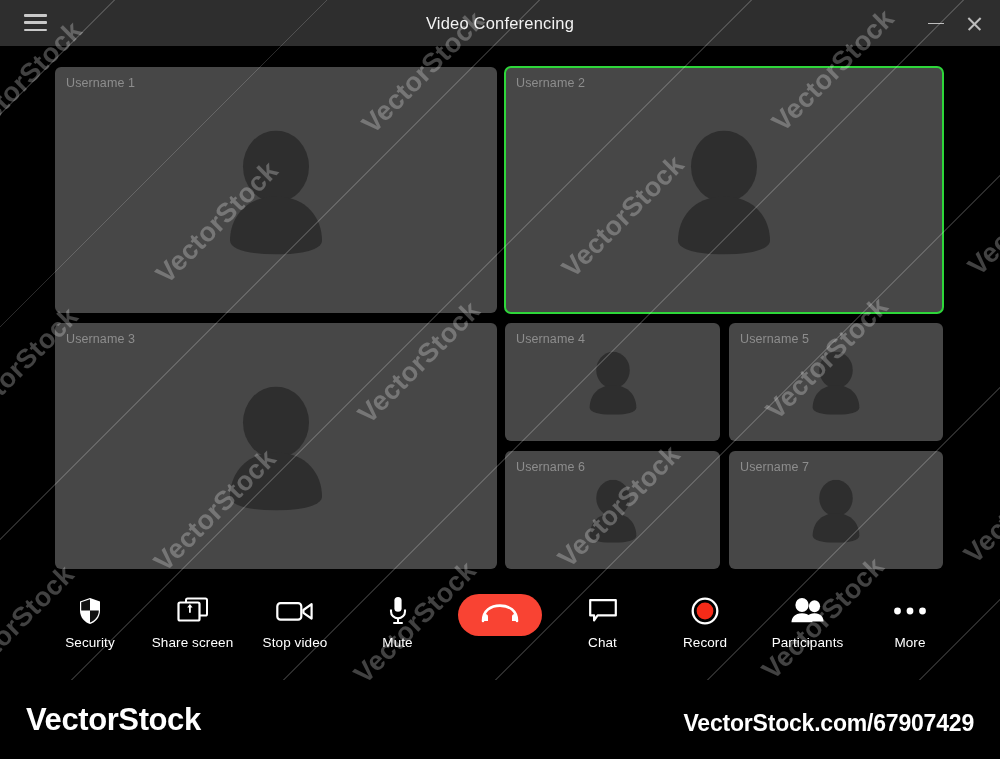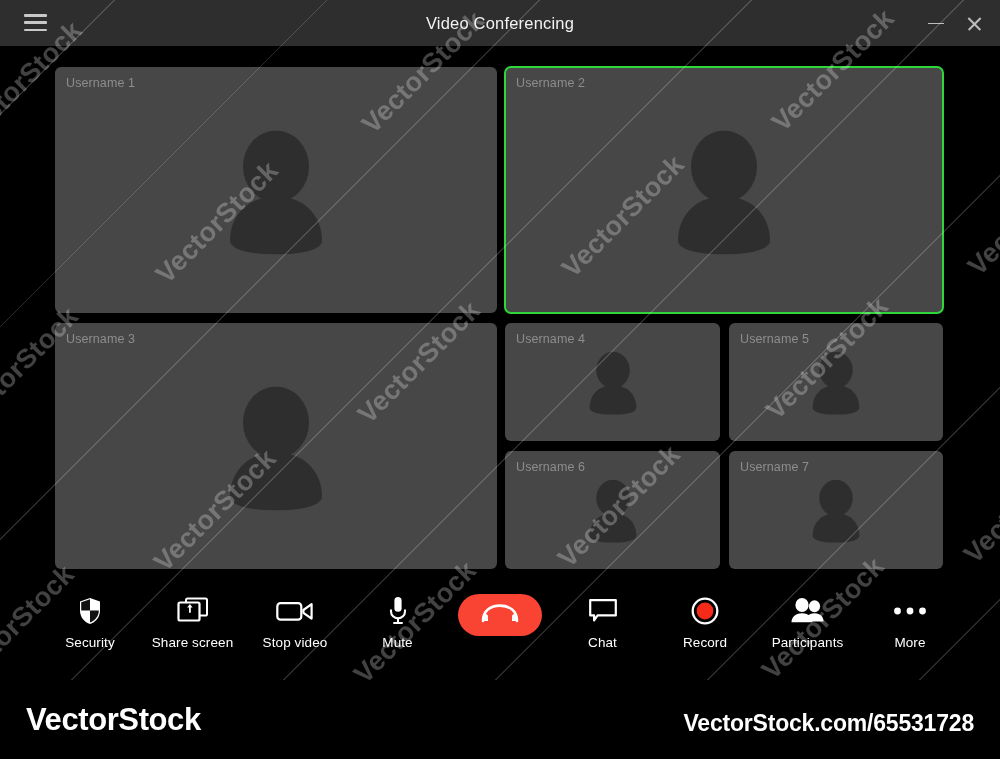--- a/index.html
+++ b/index.html
@@ -354,14 +354,14 @@
     <div class="wm-txt" style="left:958px;  top:548px;">VectorStock</div>
     <div class="wm-txt" style="left:-54px;  top:672px;">VectorStock</div>
     <div class="wm-txt" style="left:348px;  top:668px;">VectorStock</div>
     <div class="wm-txt" style="left:756px;  top:664px;">VectorStock</div>
   </div>
 
 </div>
 
 <div class="footer">
   <div class="brand">VectorStock</div>
-  <div class="brand-url">VectorStock.com/65531728</div>
+  <div class="brand-url">VectorStock.com/67907429</div>
 </div>
 
 </body></html>

